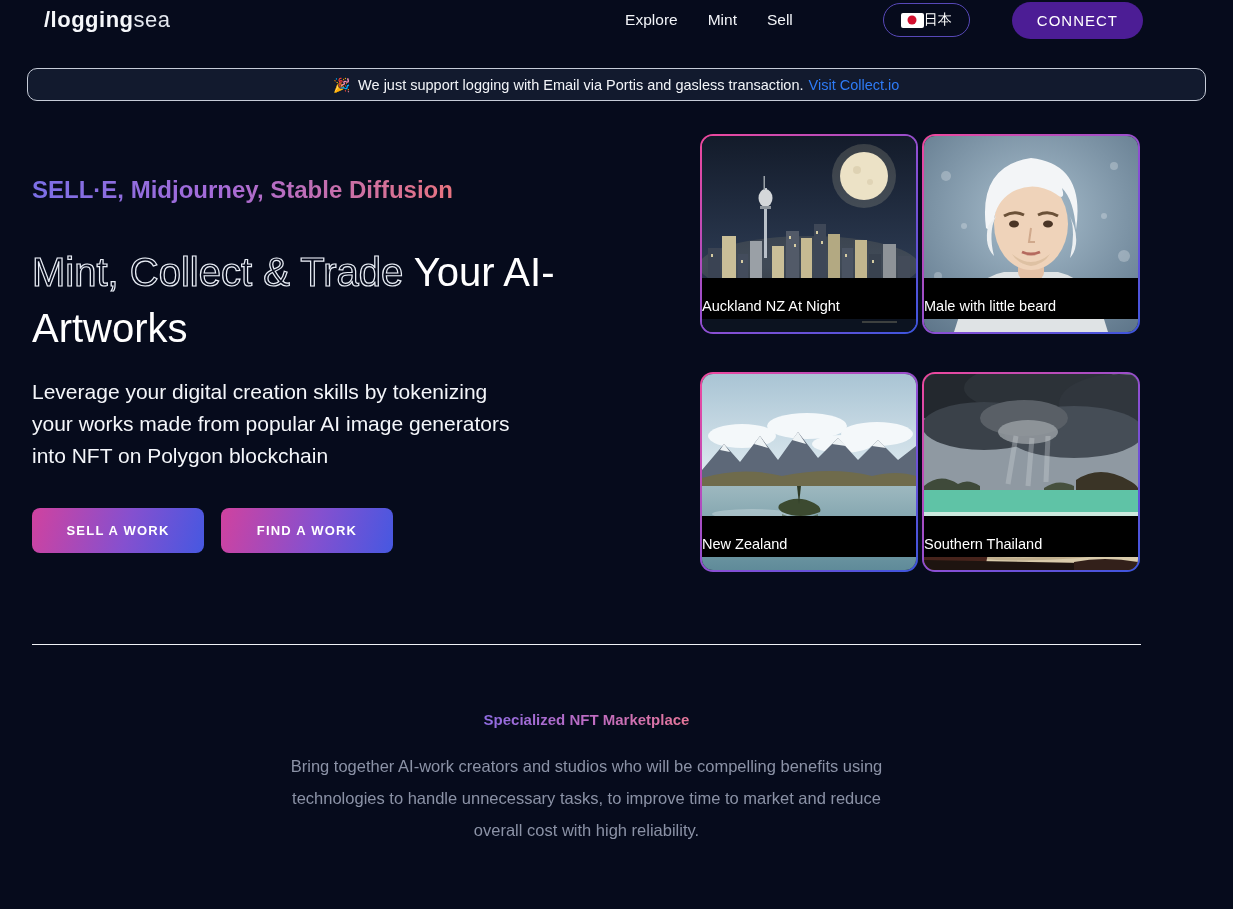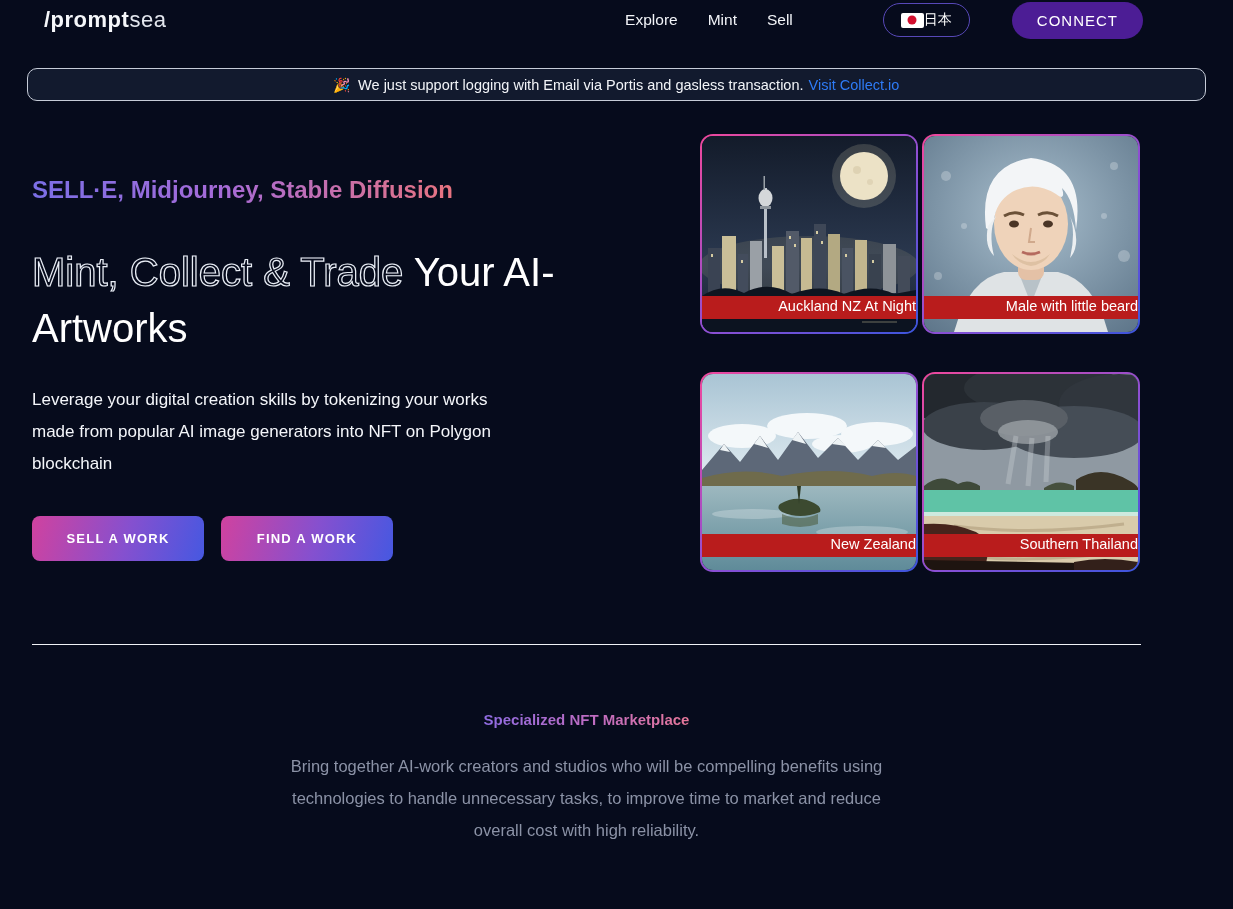--- a/index.html
+++ b/index.html
@@ -79,22 +79,22 @@
   .hero-title {
     margin-top: 40px;
     font-size: 40px; font-weight: 400; line-height: 56px;
     color: #ffffff; width: 540px;
   }
   .hero-title .outline {
     color: transparent;
     -webkit-text-stroke: 1.2px #e9eef6;
   }
   .hero-desc {
-    margin-top: 28px;
-    font-size: 17px; line-height: 32px; color: #f4f6fa;
+    margin-top: 20px;
+    font-size: 21px; line-height: 32px; color: #f4f6fa;
     width: 480px; font-weight: 400;
   }
   .hero-buttons { margin-top: 36px; display: flex; gap: 17px; }
   .grad-btn {
     width: 172px; height: 45px; border: none; border-radius: 8px;
     background: linear-gradient(105deg, #d0429f 0%, #8550cf 55%, #4658e1 100%);
     color: #ffffff; font-size: 13px; font-weight: 700; letter-spacing: 1.2px;
     cursor: pointer; font-family: "Liberation Sans", sans-serif;
   }
 
@@ -113,22 +113,22 @@
   .card-inner {
     position: relative;
     width: 214px; height: 196px;
     border-radius: 11px;
     overflow: hidden;
     background: #101624;
   }
   .card-inner svg { display: block; width: 214px; height: 196px; }
   .card-caption {
     position: absolute; left: 0; right: 0; bottom: 13px;
-    background: #b91c1c; color: #ffffff;
-    text-align: right; font-size: 14.5px; padding: 2px 0 5px 0;
+    background: #000000; color: #ffffff;
+    text-align: left; font-size: 14.5px; padding: 20px 0 5px 0;
   }
 
   
   .divider {
     border: none; border-top: 1px solid #f0f2f6;
     margin: 72px 92px 0 32px;
   }
   .mkt { text-align: center; margin: 0 92px 0 32px; }
   .mkt-label {
     display: inline-block; margin-top: 66px;
@@ -146,21 +146,21 @@
     width: 600px;
     font-size: 16.5px; line-height: 32px;
     color: #8b92a6;
   }
 </style>
 </head>
 <body>
 
 <div class="header">
   <div class="logo">
-    <span class="bold">/prompt</span><span class="light">sea</span>
+    <span class="bold">/logging</span><span class="light">sea</span>
   </div>
   <nav class="nav">
     <a href="#">Explore</a>
     <a href="#">Mint</a>
     <a href="#">Sell</a>
     <button class="lang-btn">
       <span class="flag"></span>
       <span>日本</span>
     </button>
     <button class="connect-btn">CONNECT</button>

